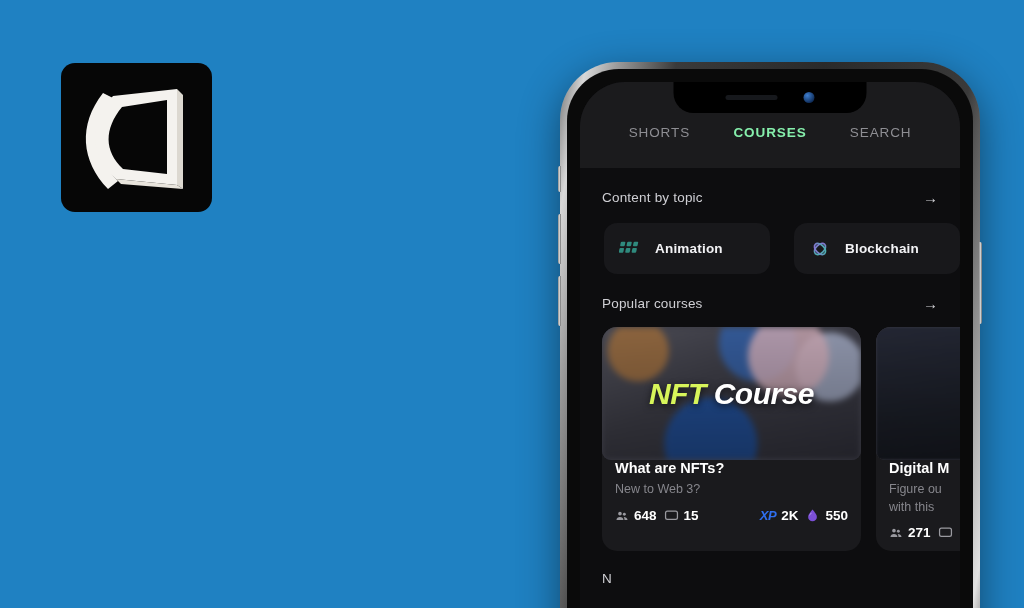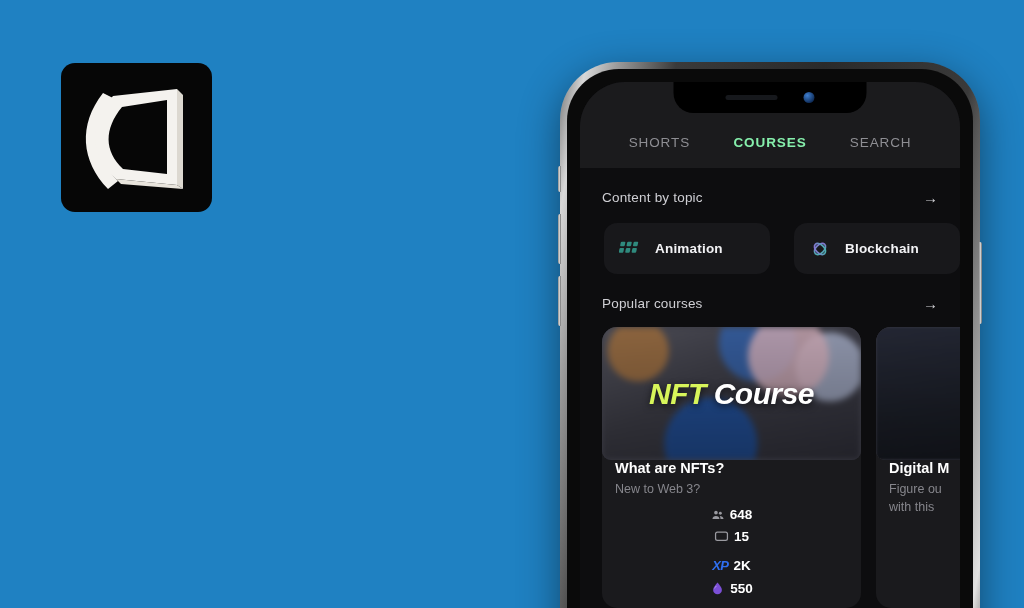--- a/index.html
+++ b/index.html
@@ -65,21 +65,21 @@
   .btn-volup { left: -2px; top: 152px;  width: 3px; height: 50px; border-radius: 2px 0 0 2px; }
   .btn-voldn { left: -2px; top: 214px;  width: 3px; height: 50px; border-radius: 2px 0 0 2px; }
   .btn-power { right: -2px; top: 180px; width: 3px; height: 82px; border-radius: 0 2px 2px 0; }
 
   
   .tabbar {
     position: absolute; top: 0; left: 0; right: 0;
     height: 86px;
     background: #1b1b1d;
     display: flex; align-items: flex-end;
-    padding: 0 24px 18px 24px;
+    padding: 0 24px 28px 24px;
     z-index: 20;
   }
   .tab {
     flex: 1;
     text-align: center;
     font-size: 13.5px;
     letter-spacing: .9px;
     color: #8e8e93;
     font-weight: 400;
   }
@@ -163,21 +163,21 @@
 
   .card-body { padding: 0 13px 0 13px; }
   .card-title { font-size: 14.5px; font-weight: 700; color: #ffffff; margin-bottom: 4px; }
   .card-sub   { font-size: 12.5px; color: #86868c; line-height: 1.45; }
   .card-desc  { font-size: 12.5px; color: #86868c; line-height: 1.45;
                 white-space: nowrap; overflow: hidden; text-overflow: ellipsis; }
 
   .card-stats {
     display: flex; align-items: center;
     padding: 9px 13px 11px 13px; gap: 7px;
-    font-size: 13.5px; font-weight: 700; color: #ffffff; flex-direction: column;
+    font-size: 13.5px; font-weight: 700; color: #ffffff;
   }
   .stat { display: flex; align-items: center; gap: 5px; }
   .stat-spacer { flex: 1; }
   .xp-badge { color: #2f6ff0; font-style: italic; font-weight: 800; font-size: 13px;
               letter-spacing: -.5px; }
 
   .next-label { padding: 20px 22px 0 22px; font-size: 13.5px; color: #cfcfd4; }
 </style>
 </head>
 <body>

